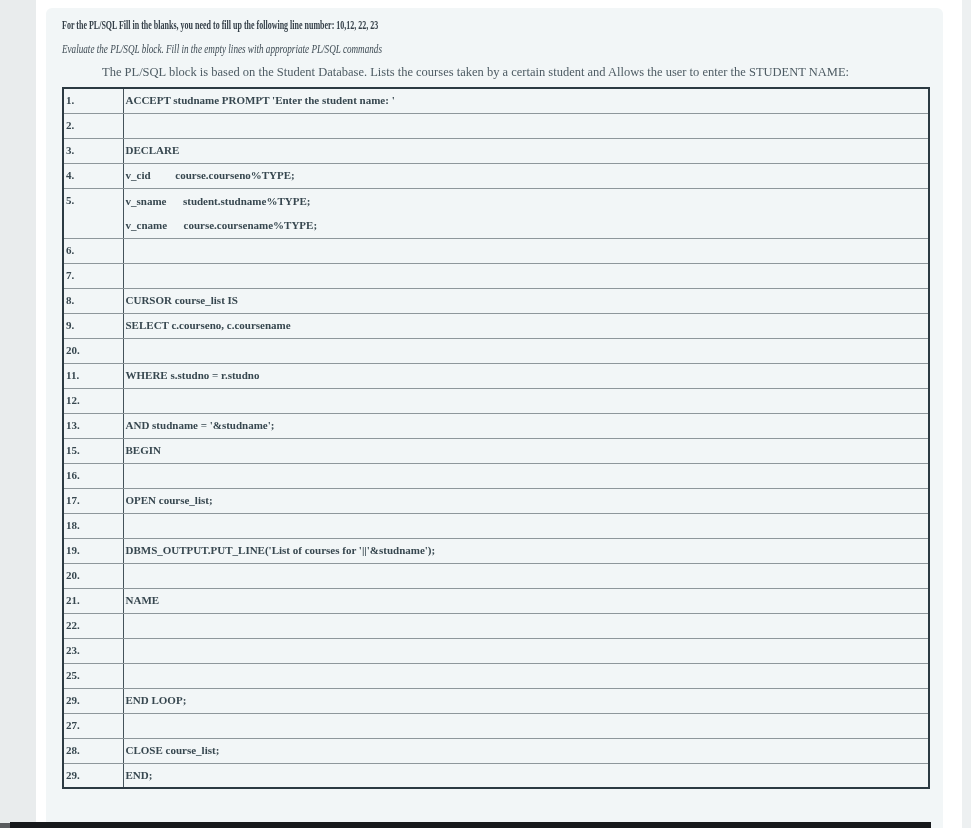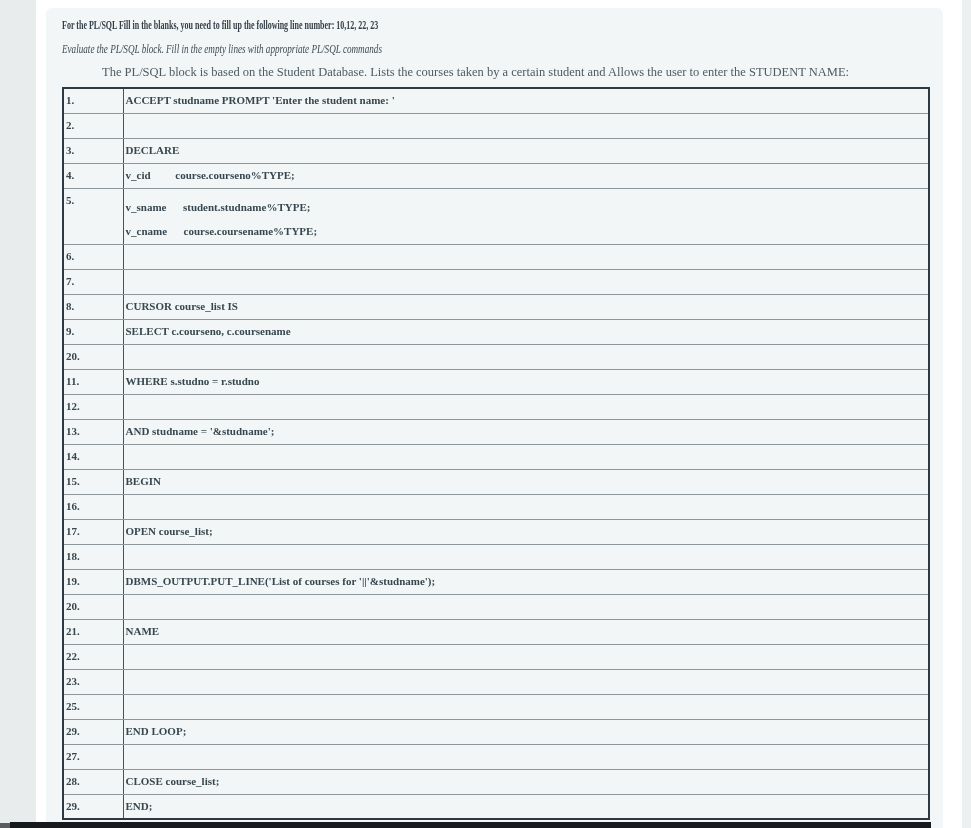--- a/index.html
+++ b/index.html
@@ -53,21 +53,21 @@
     border-left: 1px solid #45535a;
     border-right: 1px solid #45535a;
     height: 25px;
     vertical-align: top;
     padding: 4px 2px 1px 2px;
     font-weight: bold; font-size: 11px; line-height: 15px;
     color: #37474f;
     white-space: pre; overflow: hidden;
   }
   .code-table tr.tall td { height: 50px; }
-  .code-table tr.tall td.code { line-height: 24px; padding-top: 6px; }
+  .code-table tr.tall td.code { line-height: 24px; padding-top: 0; }
   .bottom-edge {
     position: absolute; left: 10px; top: 822px; width: 921px; height: 6px;
     background: #17191c; z-index: 5;
   }
   .bottom-corner {
     position: absolute; left: 0; top: 823px; width: 10px; height: 5px;
     background: #595b5e; z-index: 5;
   }
 </style>
 </head>
@@ -134,24 +134,20 @@
         </tr>
         <tr>
           <td class="num">12.</td>
           <td class="code"></td>
         </tr>
         <tr>
           <td class="num">13.</td>
           <td class="code">AND studname = '&amp;studname';</td>
         </tr>
         <tr>
-          <td class="num">14.</td>
-          <td class="code"></td>
-        </tr>
-        <tr>
           <td class="num">15.</td>
           <td class="code">BEGIN</td>
         </tr>
         <tr>
           <td class="num">16.</td>
           <td class="code"></td>
         </tr>
         <tr>
           <td class="num">17.</td>
           <td class="code">OPEN course_list;</td>

